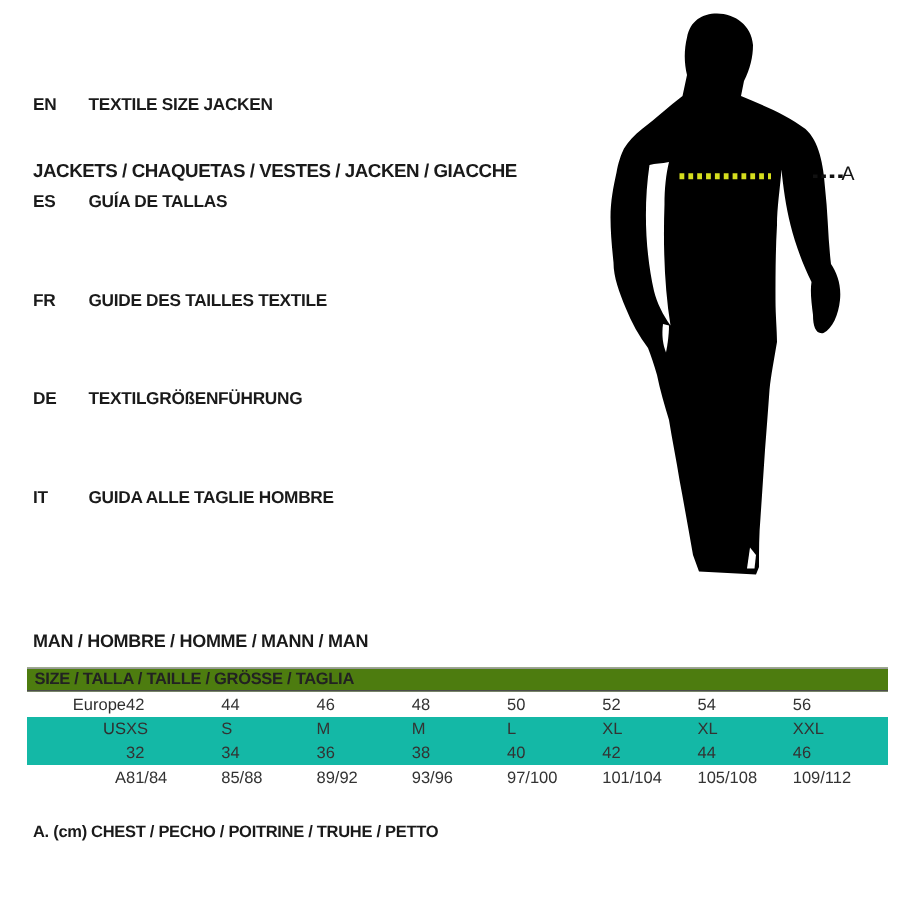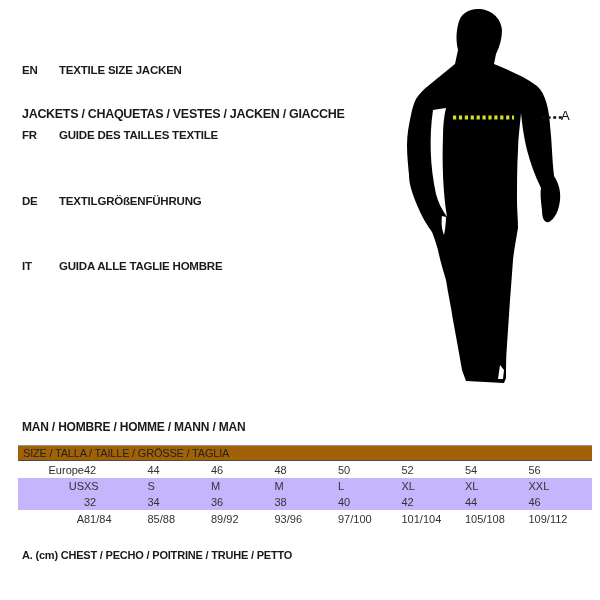--- a/index.html
+++ b/index.html
@@ -67,38 +67,39 @@
   }
 
   
   .size-table {
     position: absolute;
     left: 18px; top: 445px;
     width: 574px;
   }
   .table-header {
     height: 16px;
-    background: #a16207;
+    background: #4d7c0f;
     border-top: 1px solid #979797;
     border-bottom: 1px solid #4c4c4c;
     font-size: 11px;
     color: #222;
     display: flex;
     align-items: center;
     padding-left: 5px;
     letter-spacing: -0.2px;
+    font-weight: bold;
   }
   .table-row {
     display: grid;
     grid-template-columns: 66px repeat(8, 1fr);
     align-items: center;
     font-size: 11px;
     color: #333;
   }
-  .table-row.shaded { background: #c4b5fd; }
+  .table-row.shaded { background: #14b8a6; }
   .row-h17 { height: 17px; }
   .row-h16 { height: 16px; }
   .row-h18 { height: 18px; }
   .row-label { padding-left: 5px; text-align: right; color: #2e2e2e; }
   .cell { text-align: left; }
 
   
   .footnote {
     position: absolute;
     left: 22px; top: 549px;
@@ -108,20 +109,24 @@
     white-space: nowrap;
   }
 </style>
 </head>
 <body>
 
 <div class="lang-list">
   <div class="lang-row">
     <span class="lang-code">EN</span>
     <span>TEXTILE SIZE JACKEN</span>
+  </div>
+  <div class="lang-row">
+    <span class="lang-code">ES</span>
+    <span>GUÍA DE TALLAS</span>
   </div>
   <div class="lang-row">
     <span class="lang-code">FR</span>
     <span>GUIDE DES TAILLES TEXTILE</span>
   </div>
   <div class="lang-row">
     <span class="lang-code">DE</span>
     <span>TEXTILGRÖßENFÜHRUNG</span>
   </div>
   <div class="lang-row">

